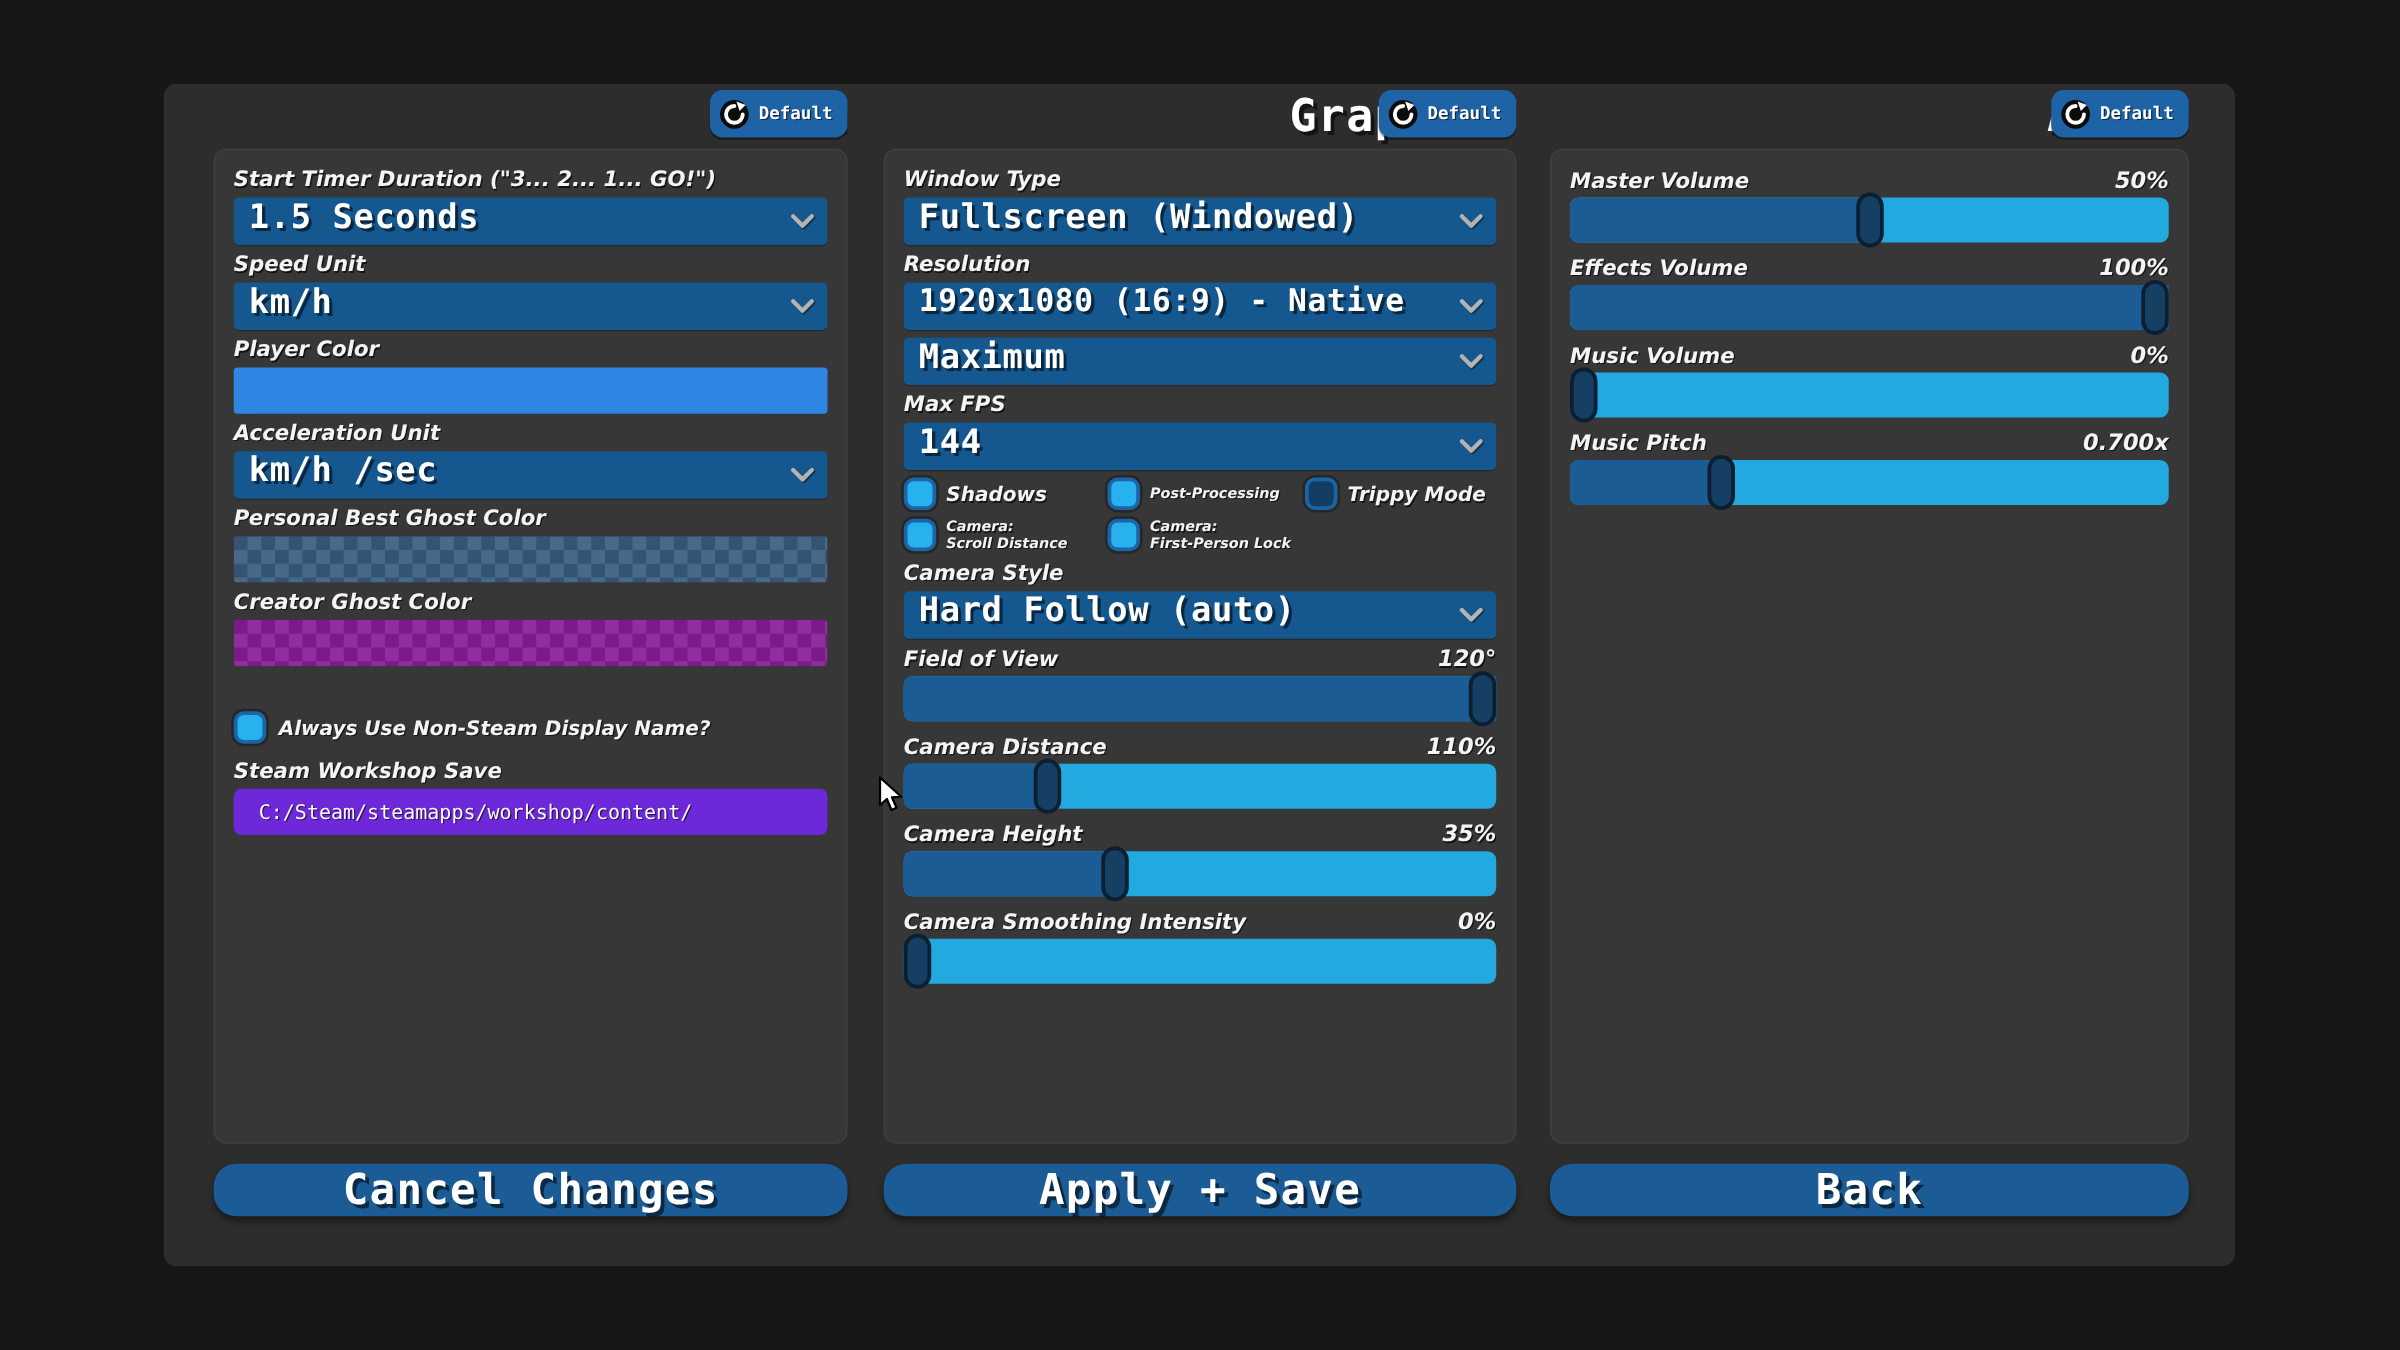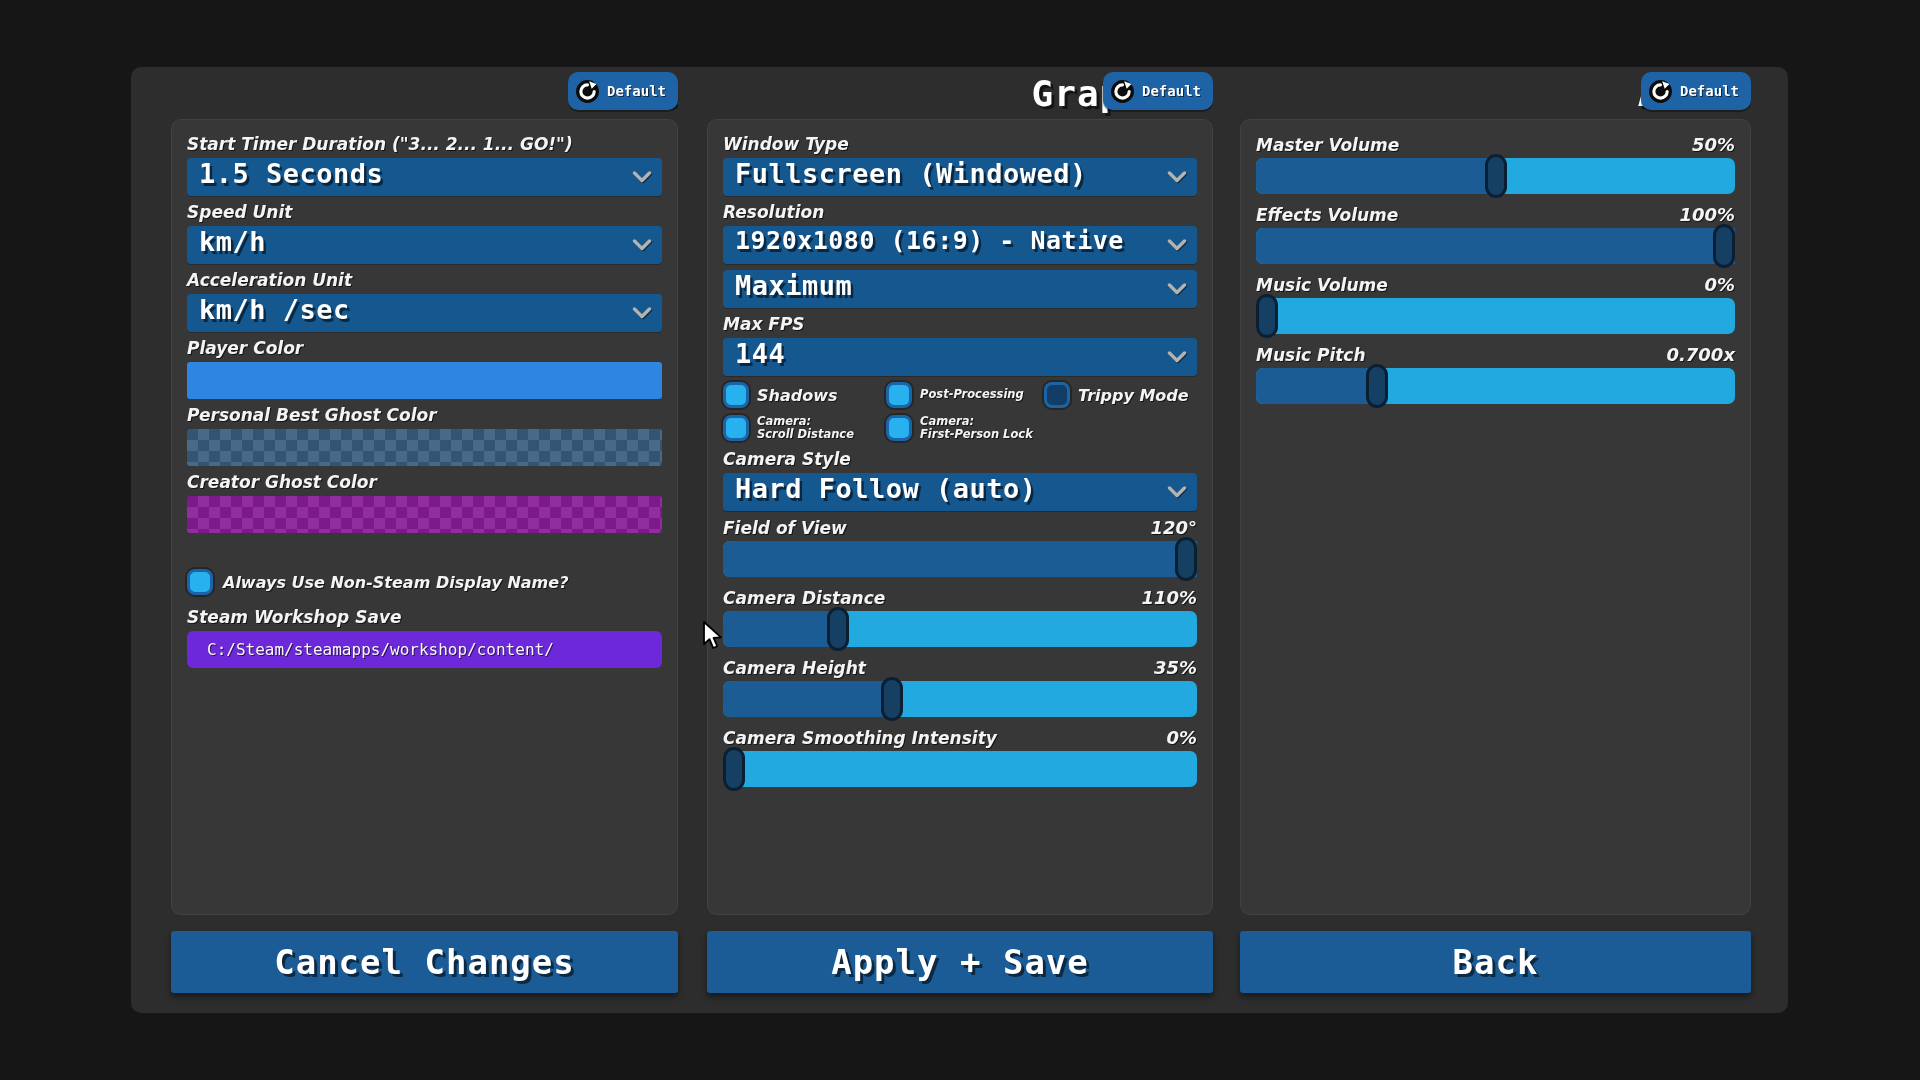--- a/index.html
+++ b/index.html
@@ -66,22 +66,22 @@
   .slider-handle{position:absolute;top:-4px;width:22px;height:44px;background:#153f63;
                border:3px solid #0b1f33;border-radius:12px;box-sizing:border-box;cursor:grab;}
 
   .text-input{width:100%;height:38px;background:#181818;border:none;border-radius:6px;
               box-sizing:border-box;color:#fff;font-family:"DejaVu Sans Mono",monospace;
               font-size:18px;padding:0 10px;outline:none;}
   .path-input{width:100%;height:37px;background:#6d28d9;border:none;border-radius:6px;
               box-sizing:border-box;color:#fafafa;font-family:"DejaVu Sans Mono",monospace;
               font-size:16px;padding:0 20px;outline:none;text-shadow:1px 1px 0 rgba(0,0,0,.6);}
 
-  .footer-btn{position:absolute;left:0;right:0;top:864px;height:62px;background:#1b5c97;
-              border-radius:3px;display:flex;align-items:center;justify-content:center;
+  .footer-btn{position:absolute;left:0;right:0;top:864px;height:42px;background:#1b5c97;
+              border-radius:18px;display:flex;align-items:center;justify-content:center;
               color:#fff;font-family:"DejaVu Sans Mono",monospace;font-weight:bold;
               font-size:34px;letter-spacing:1px;text-shadow:3px 3px 0 rgba(0,0,0,.55);
               box-shadow:0 4px 6px rgba(0,0,0,.45);cursor:pointer;}
 
   .mt20{margin-top:36px;}
   .cursor{position:absolute;left:700px;top:620px;}
 </style>
 </head>
 <body>
 
@@ -121,35 +121,35 @@
           <div class="dropdown">
             <span class="dval">km/h</span>
             <svg class="chevron" width="20" height="12" viewBox="0 0 20 12">
                 <path d="M2.5 2 L10 9.5 L17.5 2" fill="none" stroke="#b3b3b3" stroke-width="3.4" stroke-linecap="round" stroke-linejoin="round"></path>
               </svg>
           </div>
         </div>
 
         <div class="field">
           <div class="flabel">
+              <span>Player Color</span>
+            </div>
+          <div class="swatch" style="background-color: rgb(46, 134, 226);"></div>
+        </div>
+
+        <div class="field">
+          <div class="flabel">
               <span>Acceleration Unit</span>
             </div>
           <div class="dropdown">
             <span class="dval">km/h /sec</span>
             <svg class="chevron" width="20" height="12" viewBox="0 0 20 12">
                 <path d="M2.5 2 L10 9.5 L17.5 2" fill="none" stroke="#b3b3b3" stroke-width="3.4" stroke-linecap="round" stroke-linejoin="round"></path>
               </svg>
           </div>
-        </div>
-
-        <div class="field">
-          <div class="flabel">
-              <span>Player Color</span>
-            </div>
-          <div class="swatch" style="background-color: rgb(46, 134, 226);"></div>
         </div>
 
         <div class="field">
           <div class="flabel">
               <span>Personal Best Ghost Color</span>
             </div>
           <div class="swatch checker" style="background-color: rgb(59, 94, 128);"></div>
         </div>
 
         <div class="field">

